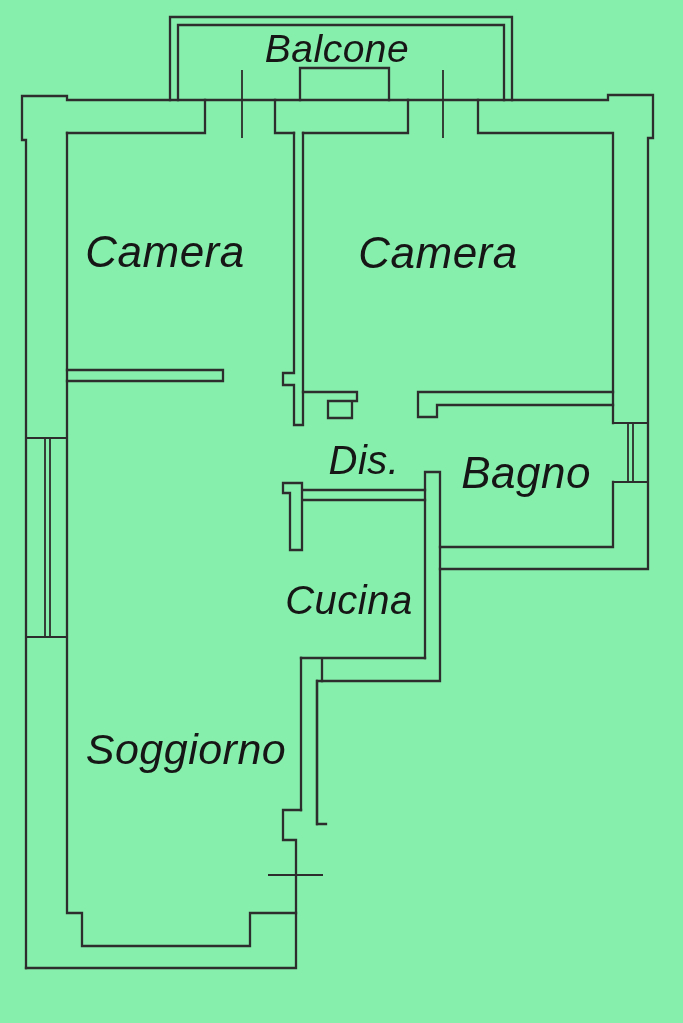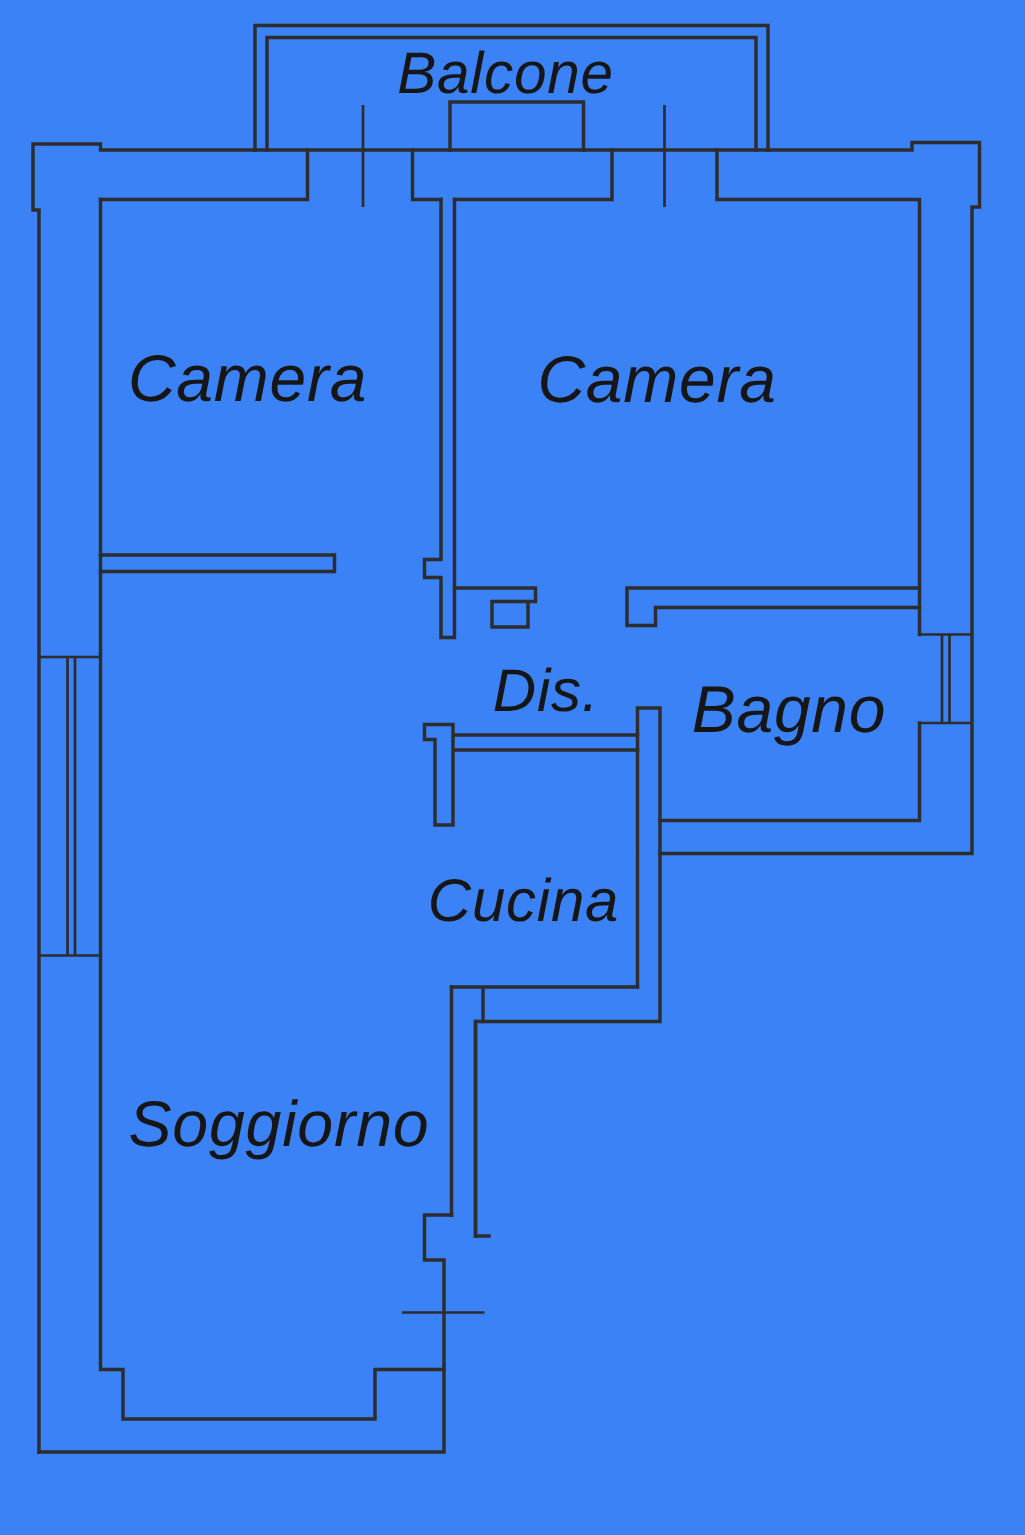--- a/index.html
+++ b/index.html
@@ -4,21 +4,21 @@
 <style>
   html, body {
     margin: 0;
     padding: 0;
     background: #ffffff;
   }
   .stage {
     position: relative;
     width: 683px;
     height: 1023px;
-    background: #3b82f6;
+    background: #86efac;
     overflow: hidden;
   }
   svg.plan {
     position: absolute;
     inset: 0;
     width: 683px;
     height: 1023px;
   }
   .wall {
     fill: none;

